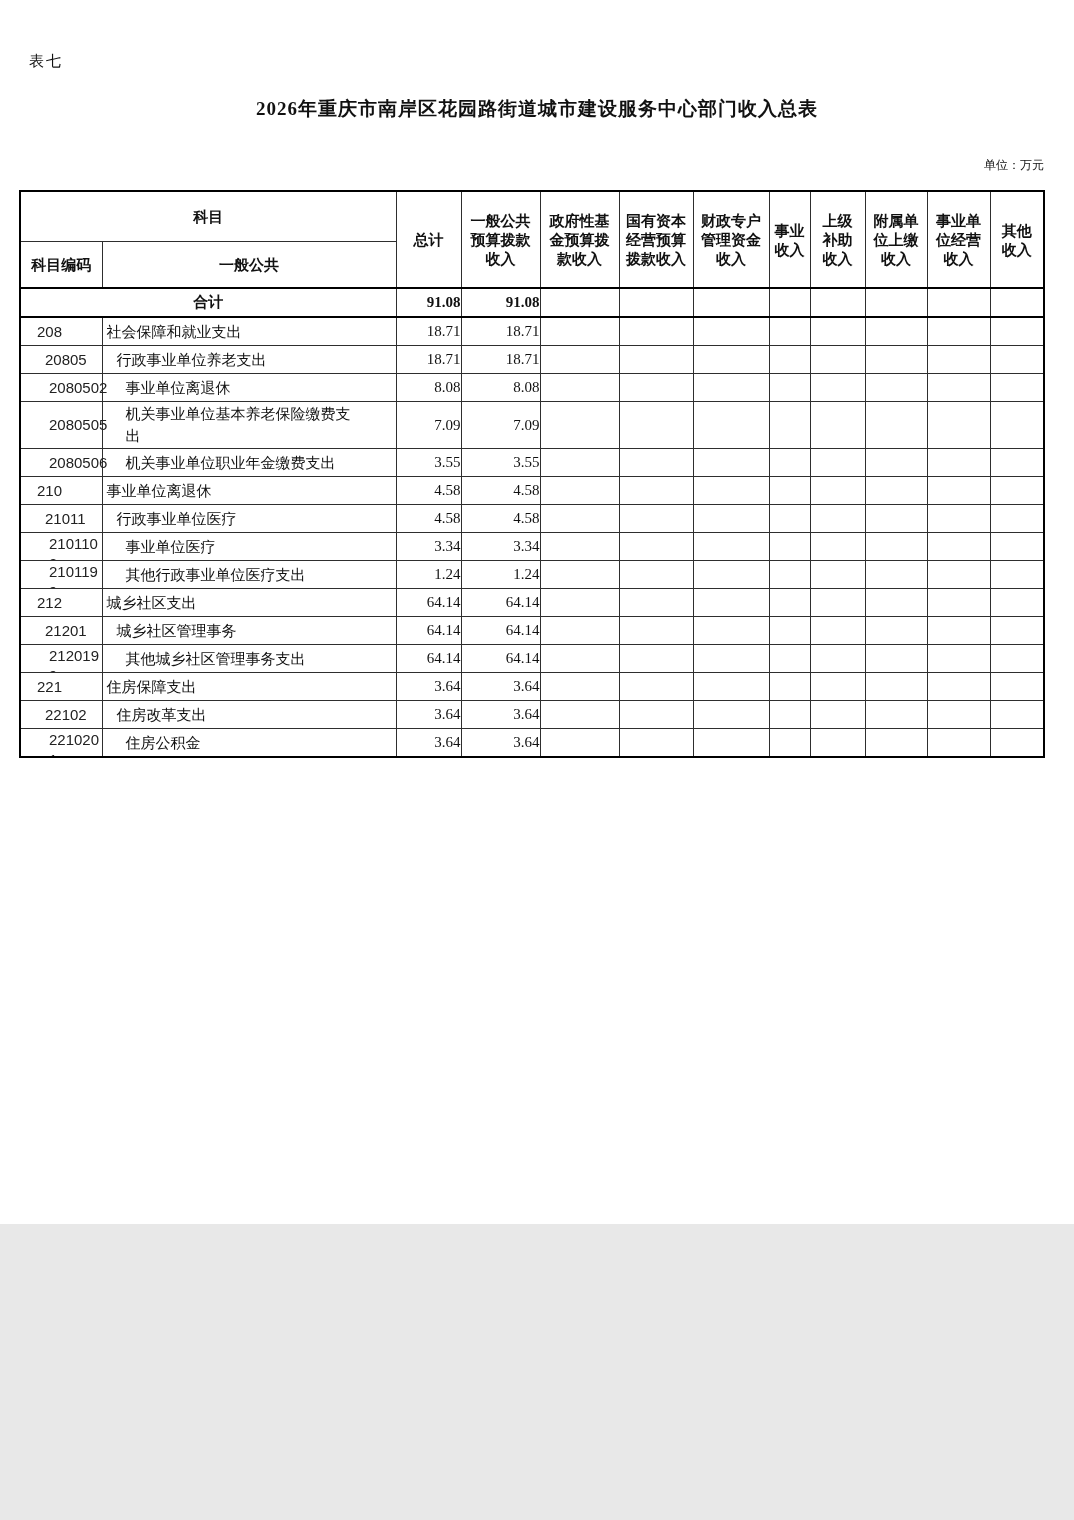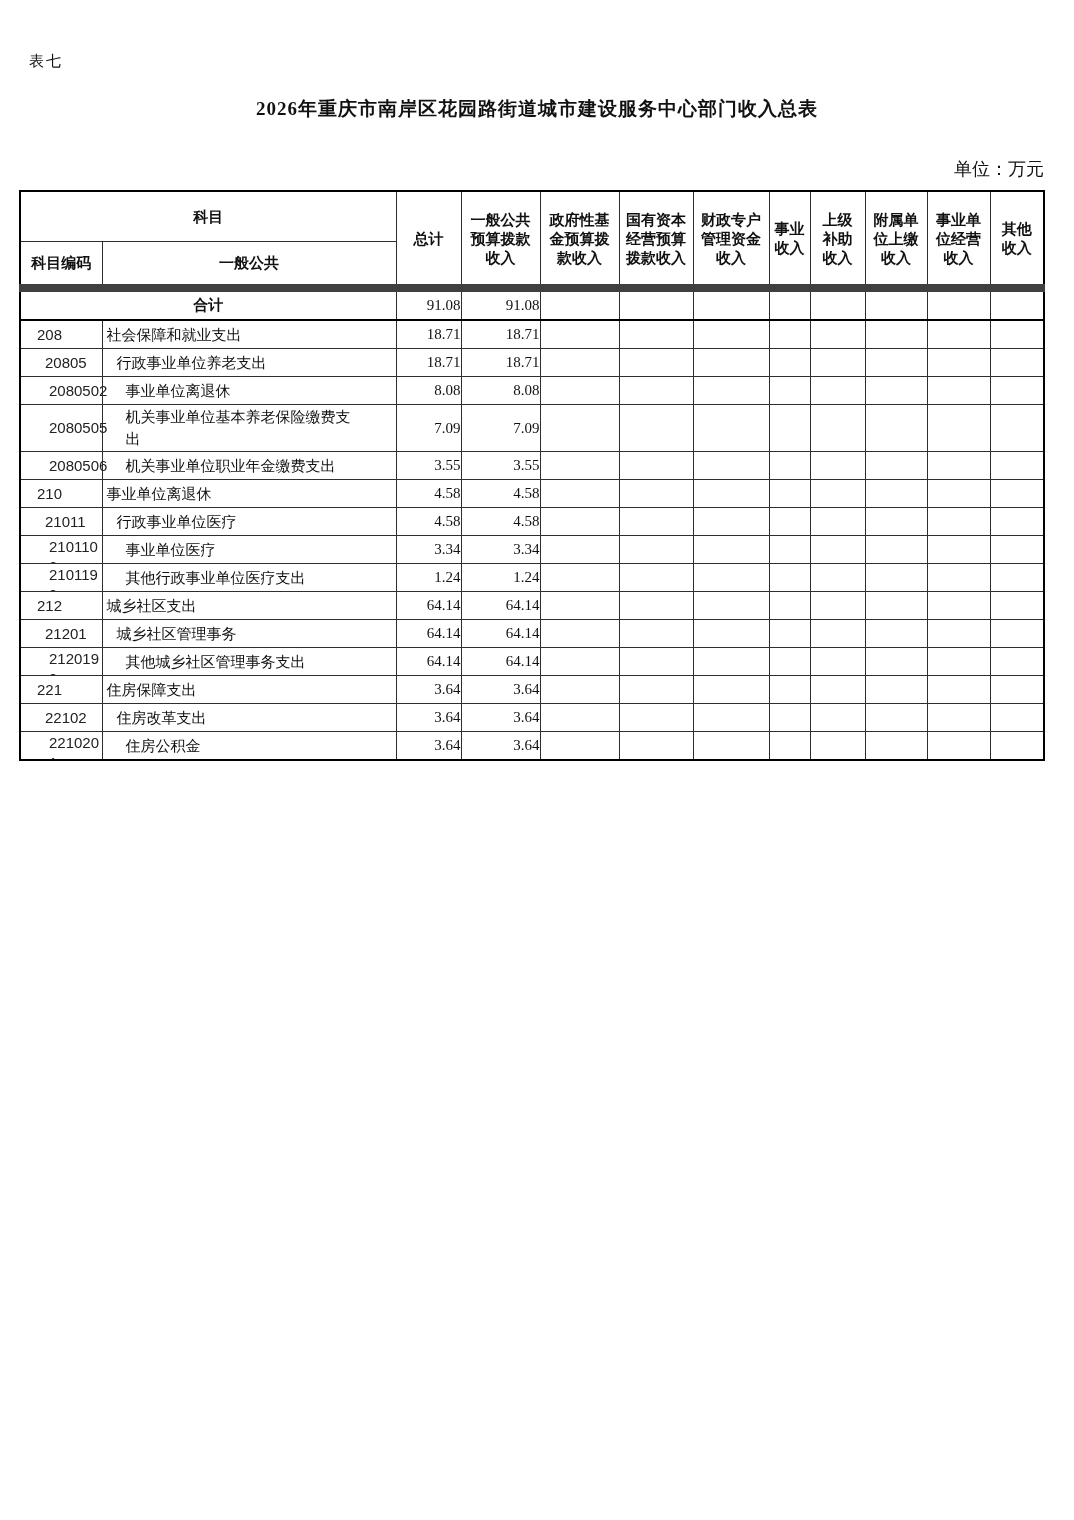--- a/index.html
+++ b/index.html
@@ -1,26 +1,26 @@
 <!DOCTYPE html>
 <html><head>
 <meta charset="utf-8">
 <style>
   html,body { margin:0; padding:0; background:#e8e8e8; }
   .page {
-    position:relative; width:1074px; height:1520px; margin:0 auto;
+    position:relative; width:1074px; height:1224px; margin:0 auto;
     background:#ffffff; overflow:hidden;
     font-family:"Liberation Serif", serif; color:#111;
   }
   .sheet-tag { position:absolute; left:29px; top:52px; font-size:15px; letter-spacing:2px; }
   .doc-title {
     position:absolute; left:0; top:96px; width:100%; text-align:center;
     font-size:19px; font-weight:bold; letter-spacing:1px;
   }
-  .unit-note { position:absolute; top:157px; right:30px; font-size:18px; }
+  .unit-note { position:absolute; top:157px; right:30px; font-size:12px; }
 
   table.budget {
     position:absolute; left:19px; top:190px; width:1024px;
     border-collapse:collapse; table-layout:fixed;
     border:2px solid #000;
   }
   .budget th, .budget td { border:1px solid #2e2e2e; }
 
   .budget thead tr.hr1 { height:50px; }
   .budget thead tr.hr2 { height:47px; }
@@ -28,26 +28,26 @@
     font-family:"Liberation Sans", sans-serif;
     font-weight:bold; font-size:15px; line-height:19px;
     text-align:center; vertical-align:middle;
     white-space:pre-line; padding:2px 1px;
   }
   .budget thead th { border-bottom-width:2px; border-bottom-color:#000; }
   .budget thead tr.hr1 th.subject-h { border-bottom-width:1px; border-bottom-color:#2e2e2e; }
 
   .budget td.cell { height:27px; vertical-align:middle; padding:0; font-size:15px; }
 
-  .total-row td { border-top:8px solid #404040; border-bottom:2px solid #000; }
+  .total-row td { border-top:2px solid #404040; border-bottom:2px solid #000; }
   .total-row .subject-merged {
     text-align:center; font-family:"Liberation Sans", sans-serif;
     font-weight:bold; font-size:16px;
   }
-  .total-row .amount { font-weight:normal; }
+  .total-row .amount { font-weight:bold; }
 
   .code {
     font-family:"Liberation Sans", sans-serif;
     font-size:15px; line-height:20px; color:#222;
   }
   .code.lvl1 { padding-left:16px; }
   .code.lvl2 { padding-left:24px; }
   .code.lvl3 { padding-left:28px; }
   .code.code-wrap {
     width:6.6ch; word-break:break-all;

